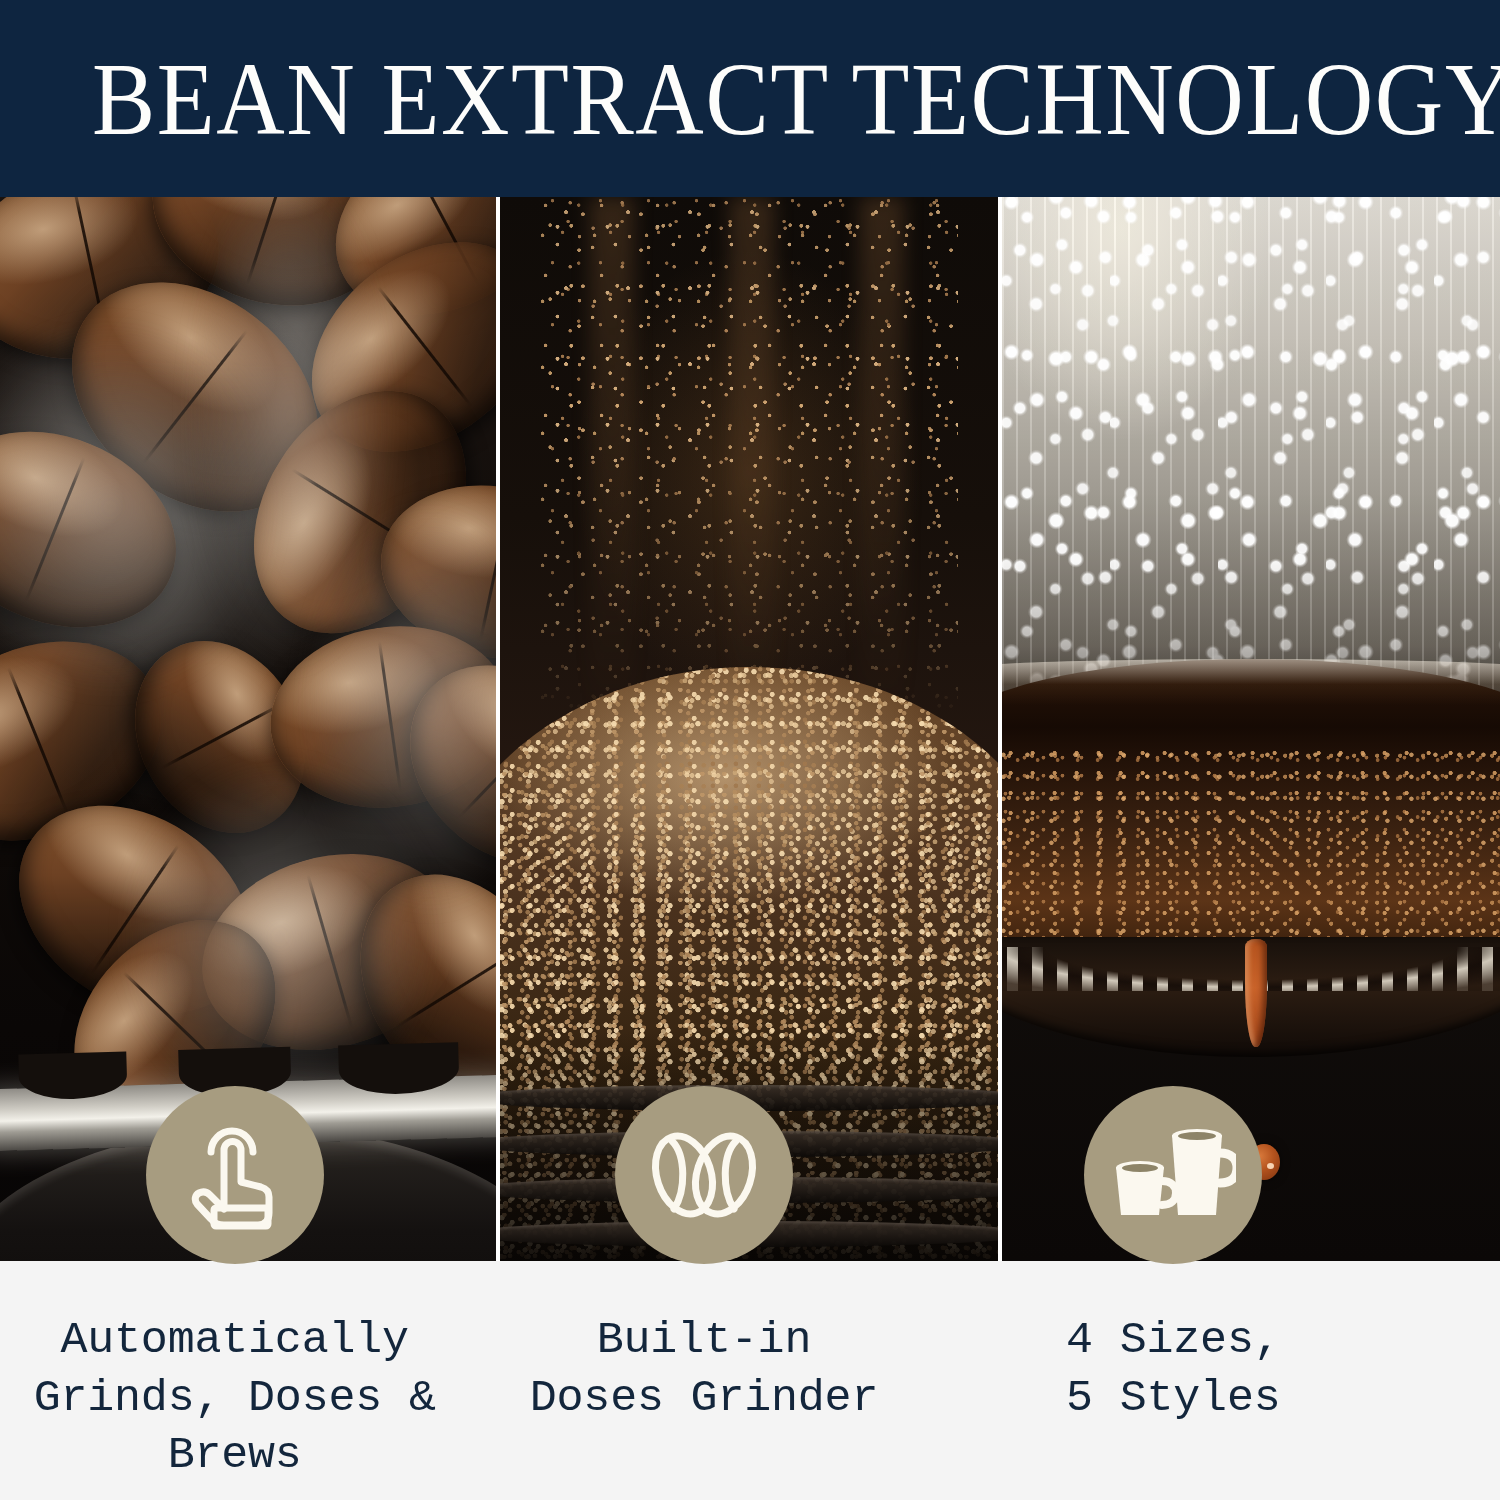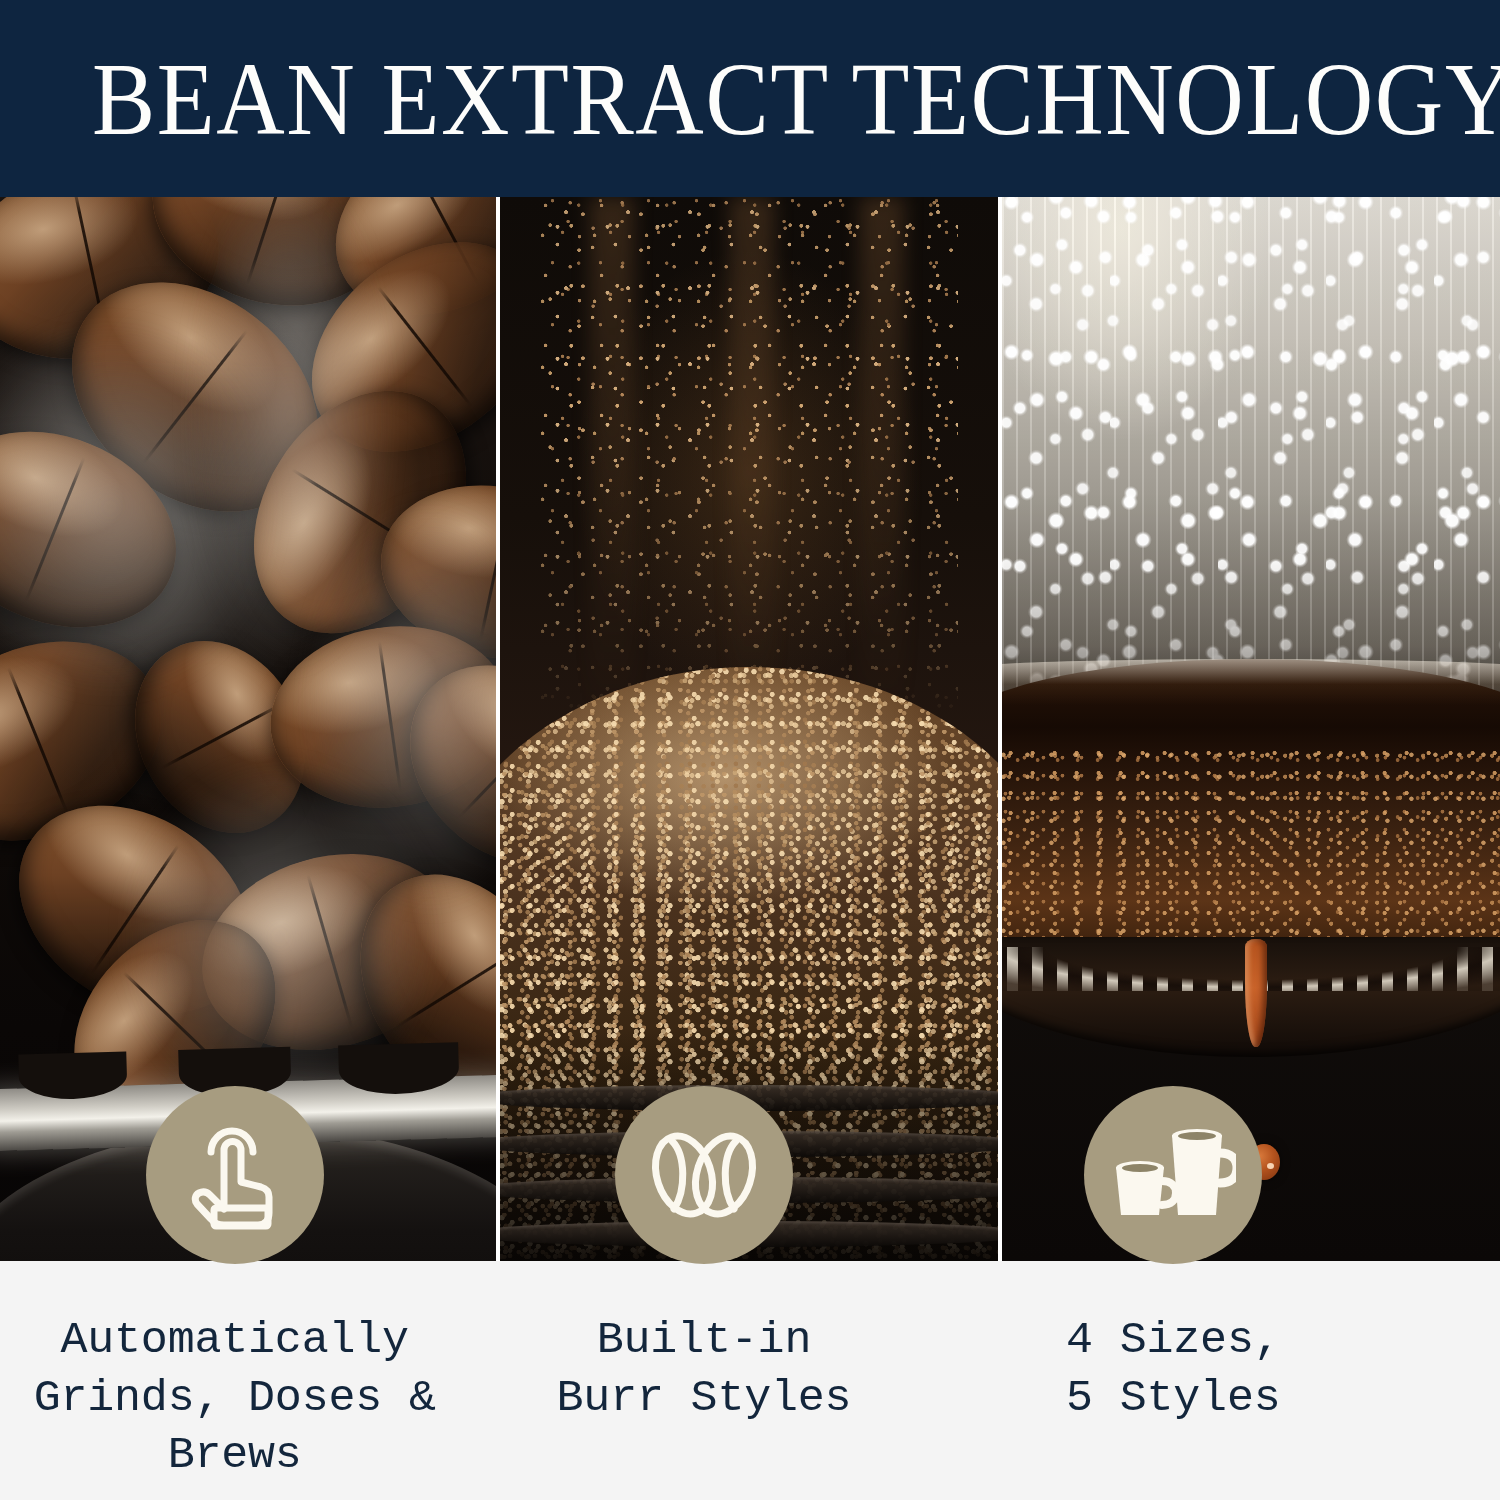--- a/index.html
+++ b/index.html
@@ -482,21 +482,21 @@
     <div class="feature">
       <div class="badge">
         <svg width="120" height="102" viewBox="0 0 120 102" fill="none">
           <ellipse cx="40" cy="51" rx="27" ry="40" transform="rotate(-18 40 51)" stroke="#fbf8ef" stroke-width="7" fill="none"></ellipse>
           <path d="M28 17c14 14 14 50 2 68" stroke="#fbf8ef" stroke-width="7" stroke-linecap="round" fill="none"></path>
           <ellipse cx="80" cy="51" rx="27" ry="40" transform="rotate(18 80 51)" stroke="#fbf8ef" stroke-width="7" fill="none"></ellipse>
           <path d="M92 17c-14 14-14 50-2 68" stroke="#fbf8ef" stroke-width="7" stroke-linecap="round" fill="none"></path>
         </svg>
       </div>
       <div class="caption">Built-in
-Burr Styles</div>
+Doses Grinder</div>
     </div>
 
     <div class="feature">
       <div class="badge">
         <svg width="126" height="104" viewBox="0 0 126 104" fill="none">
 
           <path d="M62 12h50l-6 80H68L62 12z" fill="#fbf8ef"></path>
           <ellipse cx="87" cy="13" rx="25" ry="7" fill="#fbf8ef"></ellipse>
           <ellipse cx="87" cy="13" rx="19" ry="4" fill="#8d8468"></ellipse>
           <path d="M110 30c11 0 17 6 17 15s-6 15-17 15" stroke="#fbf8ef" stroke-width="9" fill="none" stroke-linecap="round"></path>

